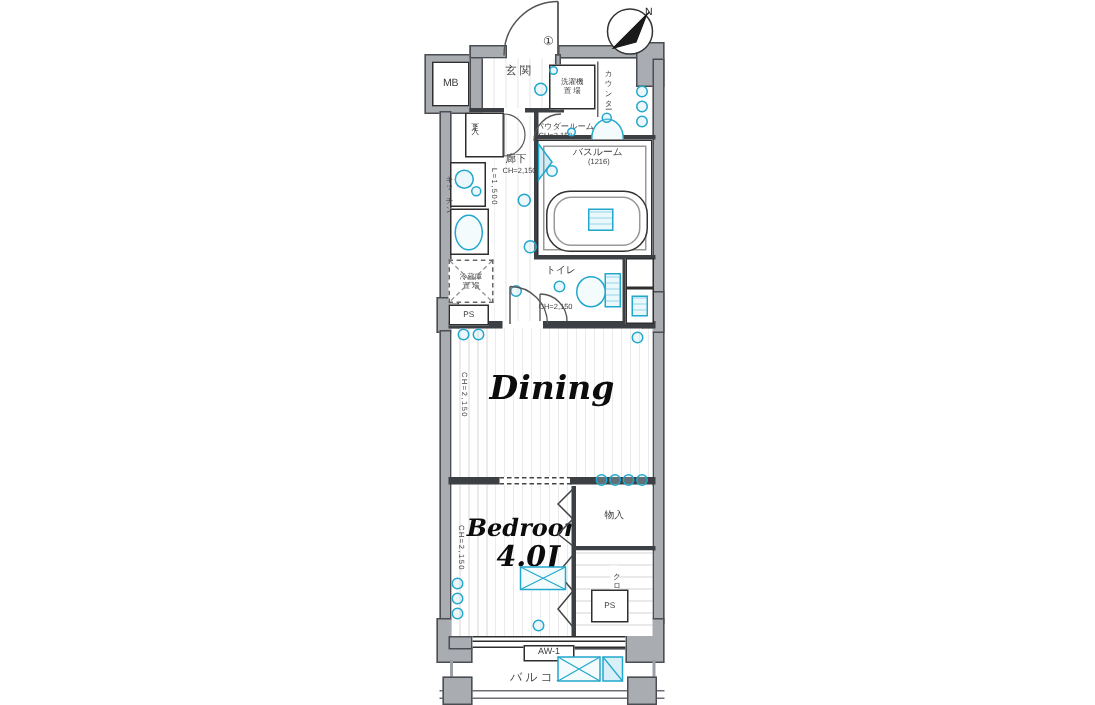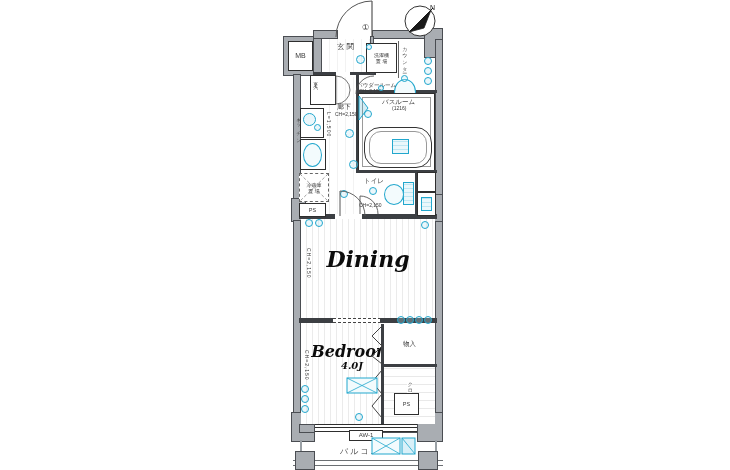--- a/index.html
+++ b/index.html
@@ -113,21 +113,21 @@
   <div class="abs cyanbox" style="left:403px;top:182px;width:11px;height:23px"></div>
   <div class="abs cyanoval" style="left:384px;top:184px;width:20px;height:21px"></div>
   <div class="abs box thin" style="left:417px;top:172px;width:19px;height:20px"></div>
   <div class="abs box thin" style="left:417px;top:192px;width:19px;height:24px"></div>
   <div class="abs cyanbox" style="left:421px;top:197px;width:11px;height:14px"></div>
 
   <div class="abs room-name" style="left:318px;top:246px;width:100px;font-size:22px">Dining</div>
   <div class="abs lbl xxs vt" style="left:305px;top:248px;height:60px">CH=2,150</div>
 
   <div class="abs room-name" style="left:304px;top:342px;width:96px;font-size:16px">Bedroom</div>
-  <div class="abs room-name" style="left:304px;top:360px;width:96px;font-size:10px">4.0J</div>
+  <div class="abs room-name" style="left:304px;top:360px;width:96px;font-size:19px">4.0J</div>
   <div class="abs lbl xxs vt" style="left:303px;top:350px;height:56px">CH=2,150</div>
 
   <div class="abs blk" style="left:381px;top:324px;width:3px;height:100px"></div>
   <div class="abs blk" style="left:384px;top:364px;width:53px;height:3px"></div>
   <div class="abs ctr" style="left:384px;top:324px;width:51px;height:40px;background:#fff">
     <span class="lbl" style="font-size:6.5px">物入</span>
   </div>
   <div class="abs rows ctr" style="left:384px;top:367px;width:51px;height:57px">
     <span class="lbl xxs vt" style="background:#fff;padding:1px 0">クローゼット</span>
   </div>

